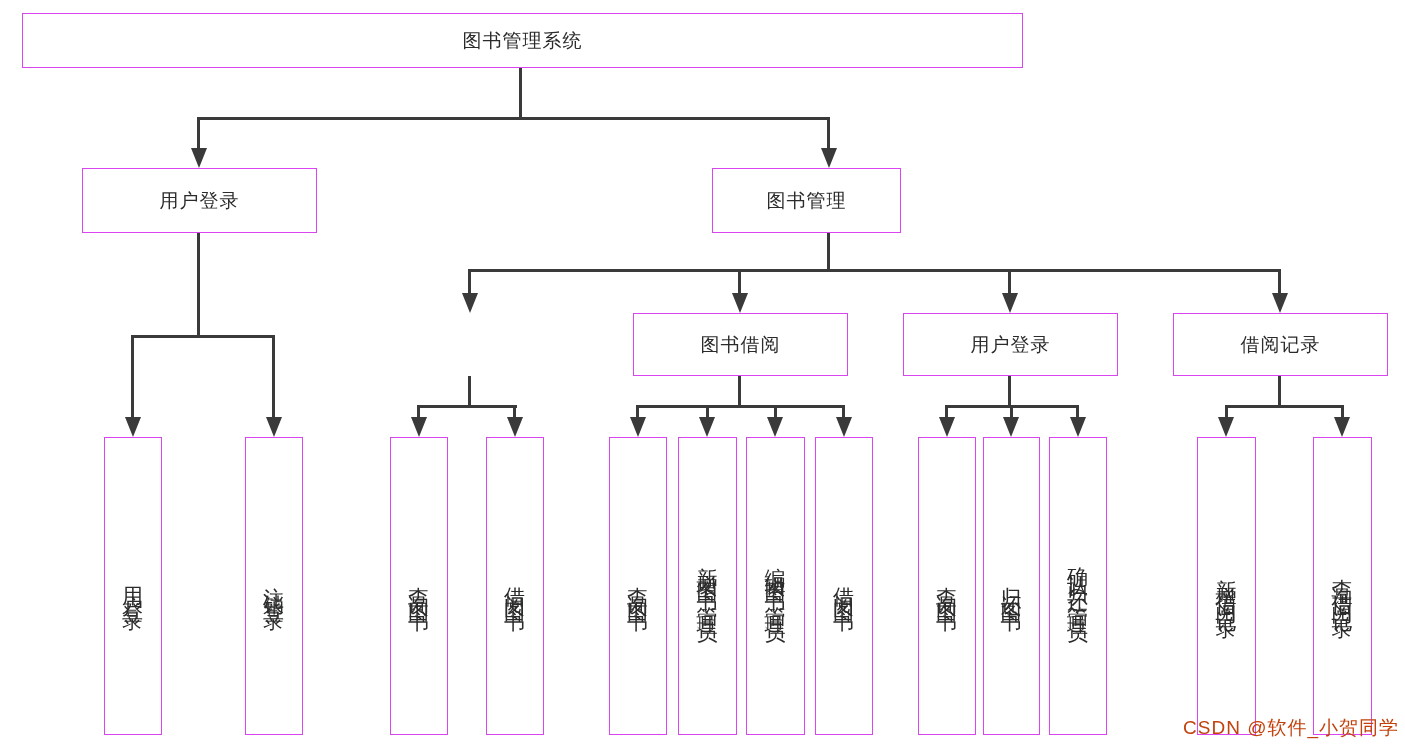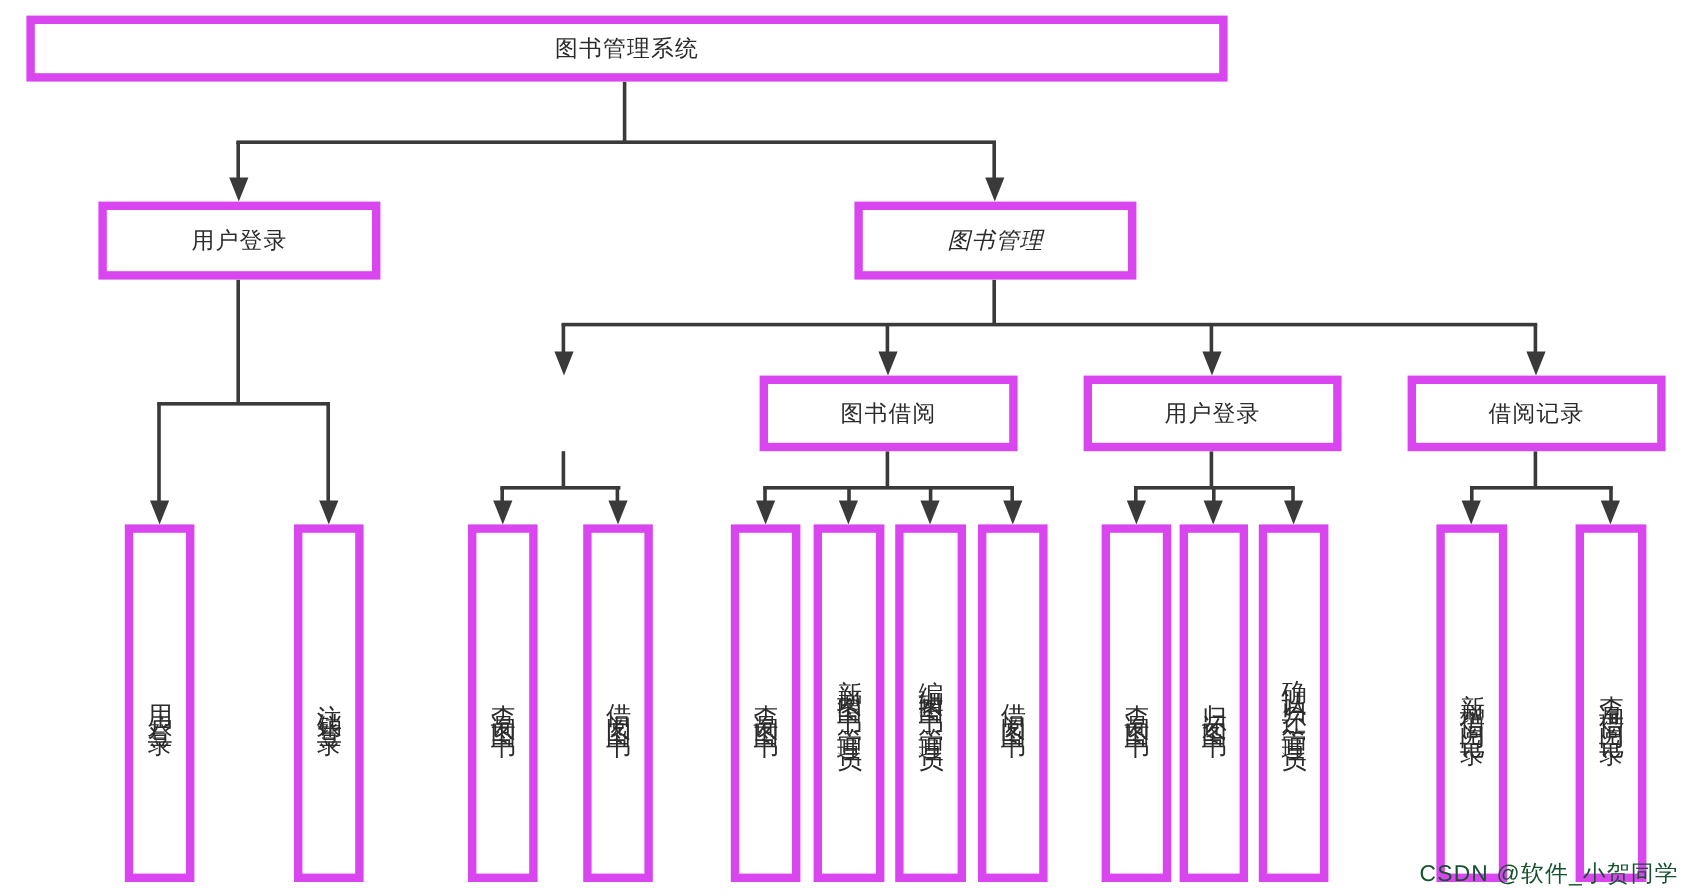--- a/index.html
+++ b/index.html
@@ -2,52 +2,52 @@
 <html><head>
 <meta charset="utf-8">
 <style>
   html,body{margin:0;padding:0;background:#ffffff;}
   .canvas{
     position:relative;width:1405px;height:747px;background:#ffffff;overflow:hidden;
     font-family:"Liberation Sans","DejaVu Sans",sans-serif;
   }
   .node{
     position:absolute;box-sizing:border-box;background:#ffffff;
-    border:7px solid #d946ef;display:flex;align-items:center;justify-content:center;
+    border:1px solid #d946ef;display:flex;align-items:center;justify-content:center;
     color:#2b2b2b;font-size:19px;letter-spacing:1px;z-index:2;
   }
   .leaf span{
     writing-mode:vertical-rl;text-orientation:mixed;
     font-size:21px;letter-spacing:8px;line-height:1;
   }
   .vline{position:absolute;width:3px;background:#3a3a3a;z-index:1;}
   .hline{position:absolute;height:3px;background:#3a3a3a;z-index:1;}
   .arr{
     position:absolute;width:0;height:0;z-index:1;
     border-left:8px solid transparent;border-right:8px solid transparent;
     border-top:20px solid #3a3a3a;
   }
   .watermark{
     position:absolute;right:6px;top:715px;z-index:3;
-    color:#14532d;font-size:19px;letter-spacing:1px;white-space:nowrap;
+    color:#c2410c;font-size:19px;letter-spacing:1px;white-space:nowrap;
   }
 </style>
 </head>
 <body>
 
 <div class="canvas">
 
   <div class="node" style="left:22px;top:13px;width:1001px;height:55px;">
     <span>图书管理系统</span>
   </div>
 
   <div class="node" style="left:82px;top:168px;width:235px;height:65px;">
     <span>用户登录</span>
   </div>
-  <div class="node" style="left:712px;top:168px;width:235px;height:65px;font-style:italic;">
+  <div class="node" style="left:712px;top:168px;width:189px;height:65px;">
     <span>图书管理</span>
   </div>
 
   <div class="node" style="left:633px;top:313px;width:215px;height:63px;">
     <span>图书借阅</span>
   </div>
   <div class="node" style="left:903px;top:313px;width:215px;height:63px;">
     <span>用户登录</span>
   </div>
   <div class="node" style="left:1173px;top:313px;width:215px;height:63px;">

